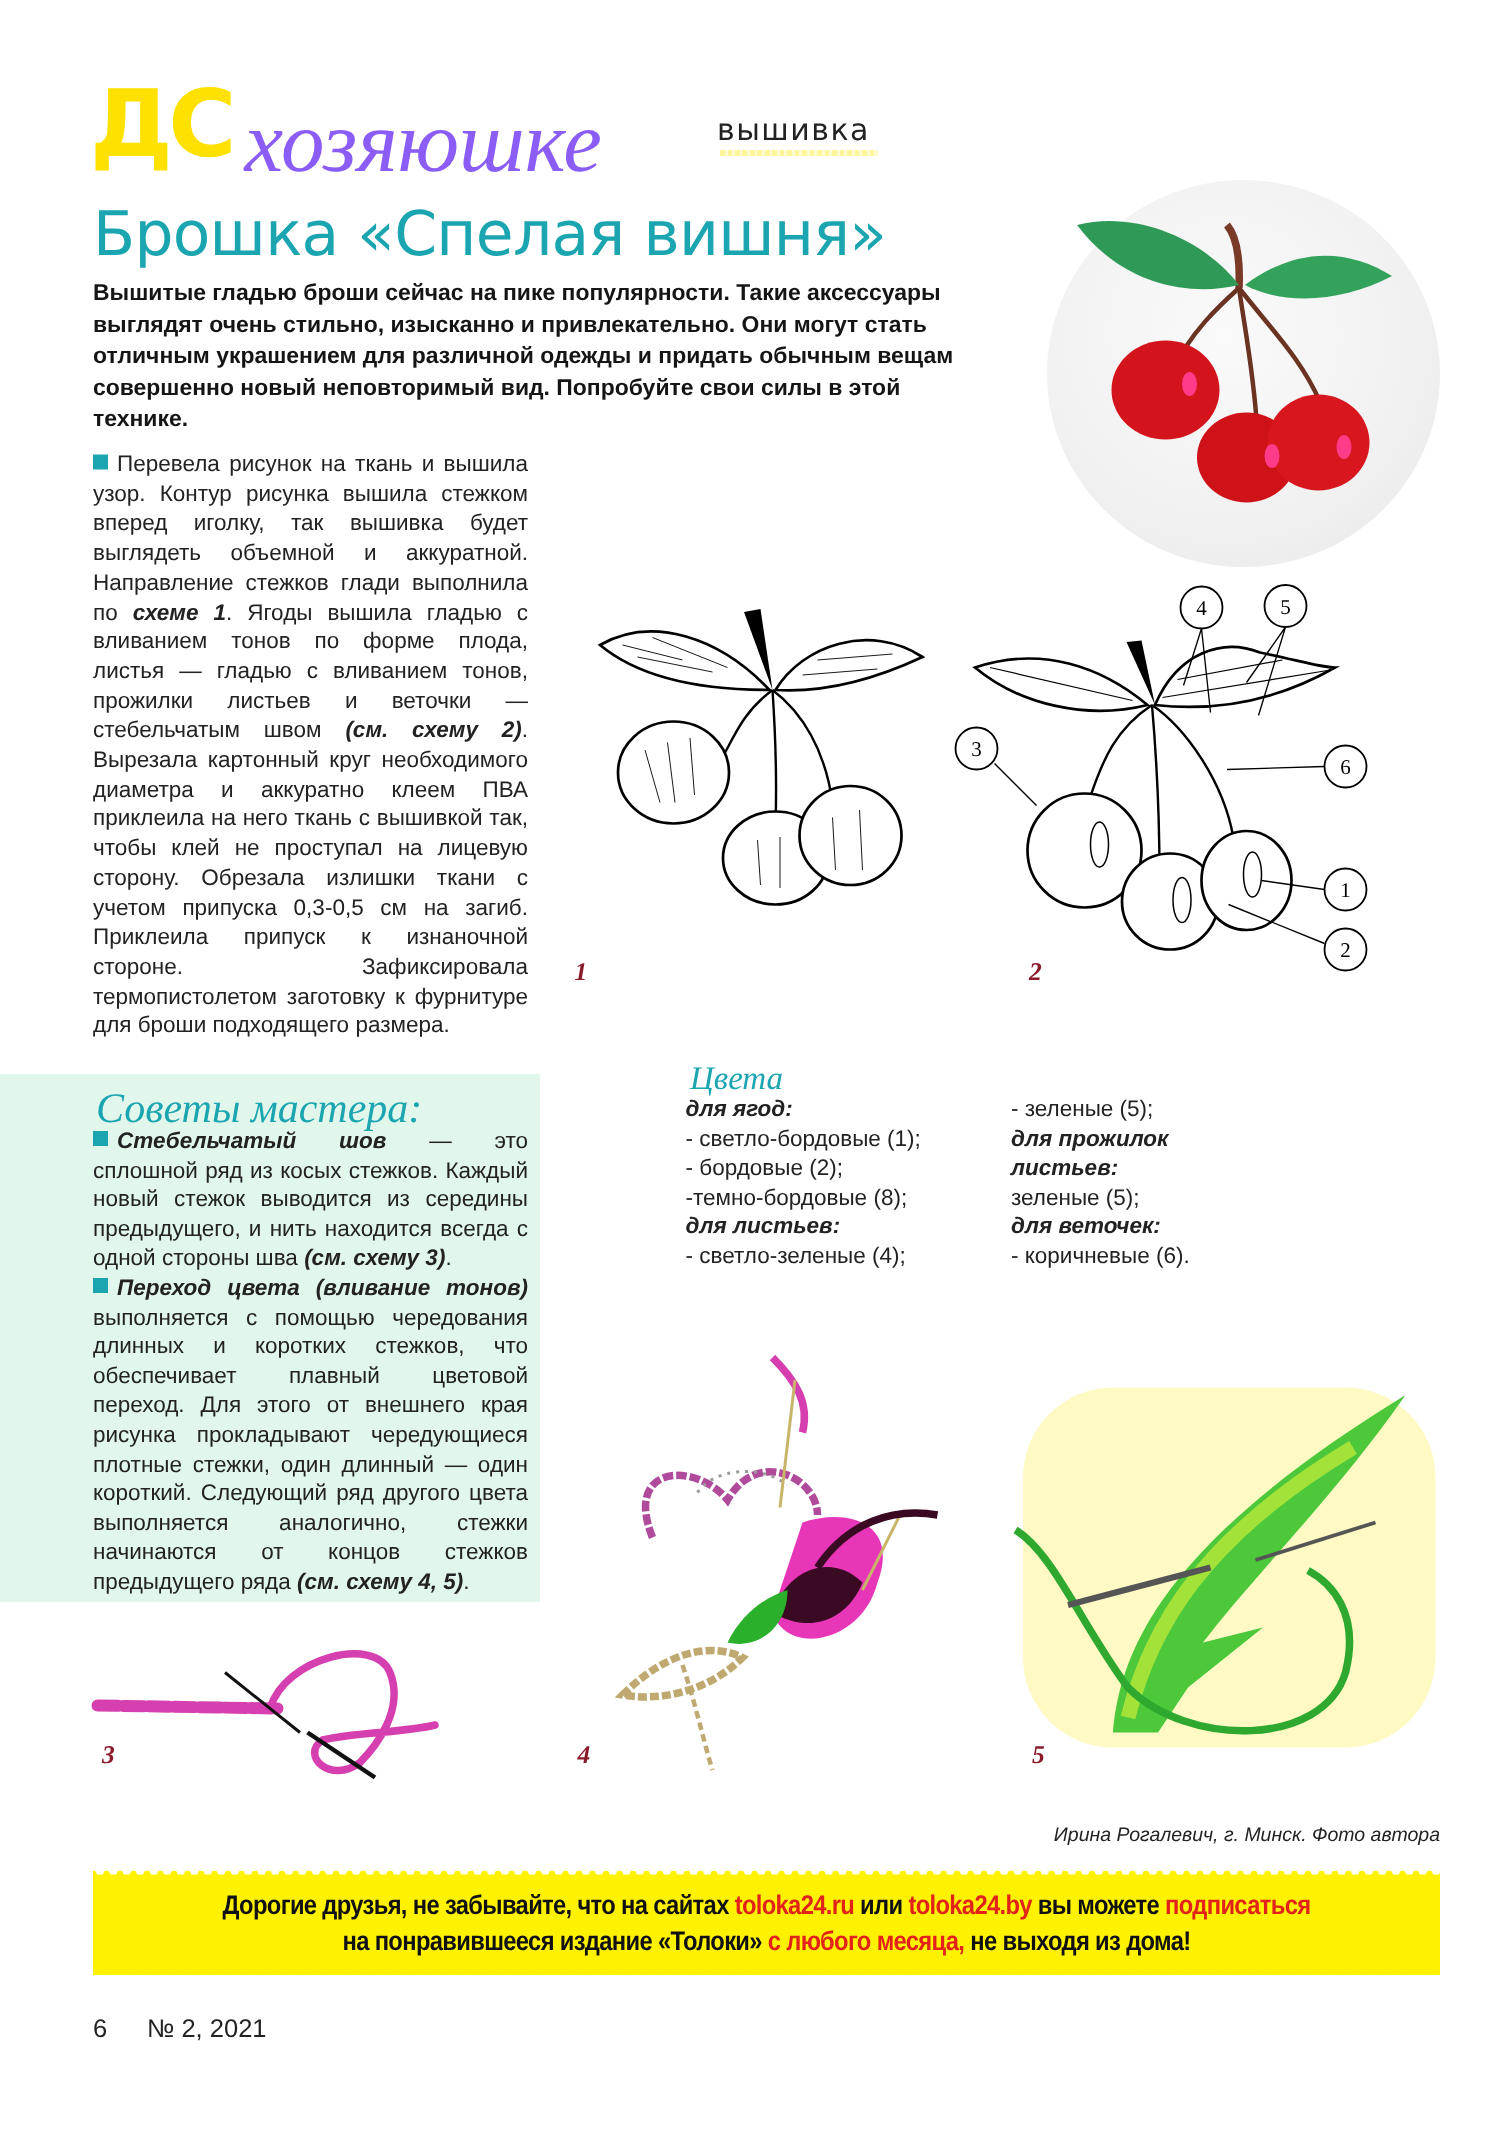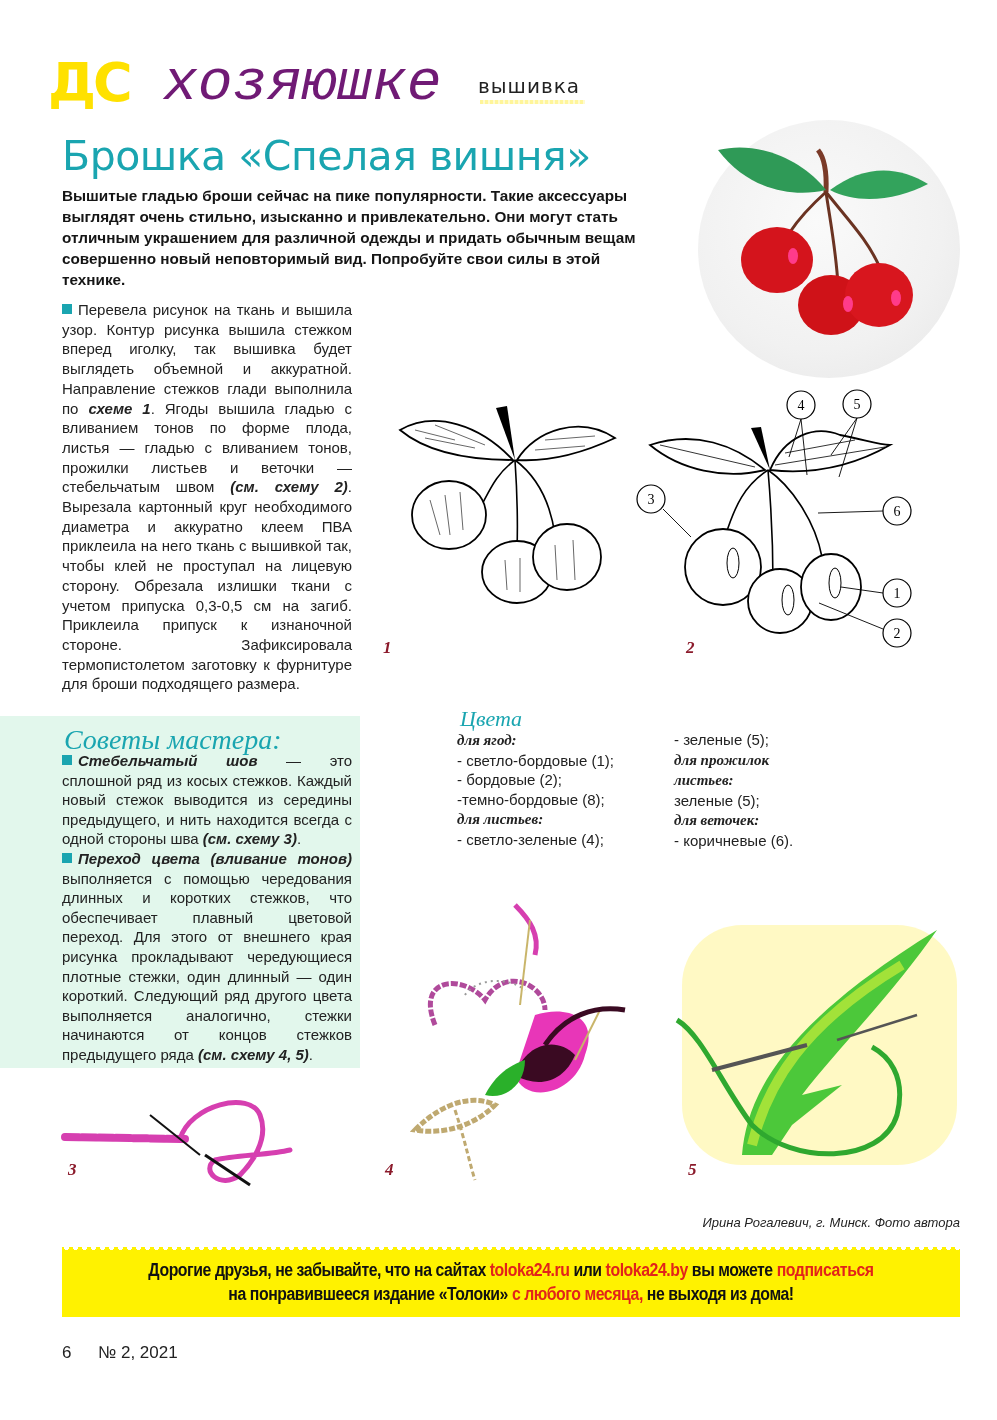--- a/index.html
+++ b/index.html
@@ -2,42 +2,42 @@
 <html><head>
 <meta charset="utf-8">
 <style>
   * { box-sizing: border-box; margin: 0; padding: 0; }
   html, body { width: 997px; height: 1420px; background: #ffffff; overflow: hidden; }
   body { position: relative; font-family: "Liberation Sans", sans-serif; color: #1a1a1a; }
 
   .abs { position: absolute; }
 
   
-  .rubric-ds { left: 48px; top: 52px; font-family: "DejaVu Sans", sans-serif; font-weight: bold; font-size: 54px; line-height: 62px; color: #ffe100; letter-spacing: -3px; }
-  .rubric-title { left: 163px; top: 52px; font-family: Liberation Mono, monospace; font-style: italic; font-size: 58px; line-height: 64px; color: #701a75; }
+  .rubric-ds { left: 60px; top: 52px; font-family: "DejaVu Sans", sans-serif; font-weight: bold; font-size: 62px; line-height: 62px; color: #ffe100; letter-spacing: -3px; }
+  .rubric-title { left: 163px; top: 63px; font-family: Liberation Serif, serif; font-style: italic; font-size: 58px; line-height: 64px; color: #8b5cf6; }
   .rubric-sub { left: 478px; top: 74px; font-size: 20px; letter-spacing: 1px; color: #222; font-family: "DejaVu Sans", sans-serif; font-weight: normal; }
   .rubric-underline { left: 480px; top: 100px; width: 105px; height: 4px; background: repeating-linear-gradient(90deg,#fff59a 0 3px,#fffbd0 3px 5px); }
   .article-title { left: 62px; top: 132px; font-family: "DejaVu Sans", sans-serif; font-size: 41px; font-weight: normal; color: #1aa5b0; letter-spacing: -0.5px; text-align: right; }
 
   .lead { left: 62px; top: 185px; width: 600px; font-weight: bold; font-size: 15.3px; line-height: 21px; color: #151515; }
 
   .photo { left: 698px; top: 120px; width: 262px; height: 258px; border-radius: 50%; background: radial-gradient(circle at 45% 40%, #fafafa 0%, #f1f1f1 60%, #e6e6e6 100%); }
 
   .body-col { left: 62px; top: 300px; width: 290px; font-size: 15px; line-height: 19.7px; color: #222; text-align: justify; }
   .body-col b { font-style: italic; }
   .sq { display: inline-block; width: 10px; height: 10px; background: #1aa5b0; margin-right: 6px; vertical-align: 1px; }
 
   .tips-box { left: 0; top: 716px; width: 360px; height: 352px; background: #e2f7ec; }
   .tips-title { left: 64px; top: 724px; font-family: "Liberation Serif", serif; font-style: italic; font-size: 28px; color: #1aa5b0; }
   .tips-text { left: 62px; top: 751px; width: 290px; font-size: 15px; line-height: 19.6px; color: #222; text-align: justify; }
   .tips-text b { font-style: italic; }
 
   .colors-title { left: 460px; top: 706px; font-family: "Liberation Serif", serif; font-style: italic; font-size: 22px; color: #1aa5b0; }
   .colors-col { font-size: 15px; line-height: 19.5px; color: #222; }
-  .colors-col b { font-style: italic; font-family: Liberation Serif, serif; }
+  .colors-col b { font-style: italic; }
   .c1 { left: 457px; top: 730px; width: 210px; }
   .c2 { left: 674px; top: 730px; width: 160px; }
 
   .fig-num { font-family: "Liberation Serif", serif; font-style: italic; font-weight: bold; font-size: 17px; color: #8b1a2b; }
 
   .credit { left: 560px; top: 1215px; width: 400px; text-align: right; font-style: italic; font-size: 13px; color: #222; }
 
   .banner { left: 62px; top: 1247px; width: 898px; height: 70px; background: #fff200;
             -webkit-mask: radial-gradient(circle 3px at 50% 0, transparent 98%, #000) 0 0 / 9px 100%;
             }

